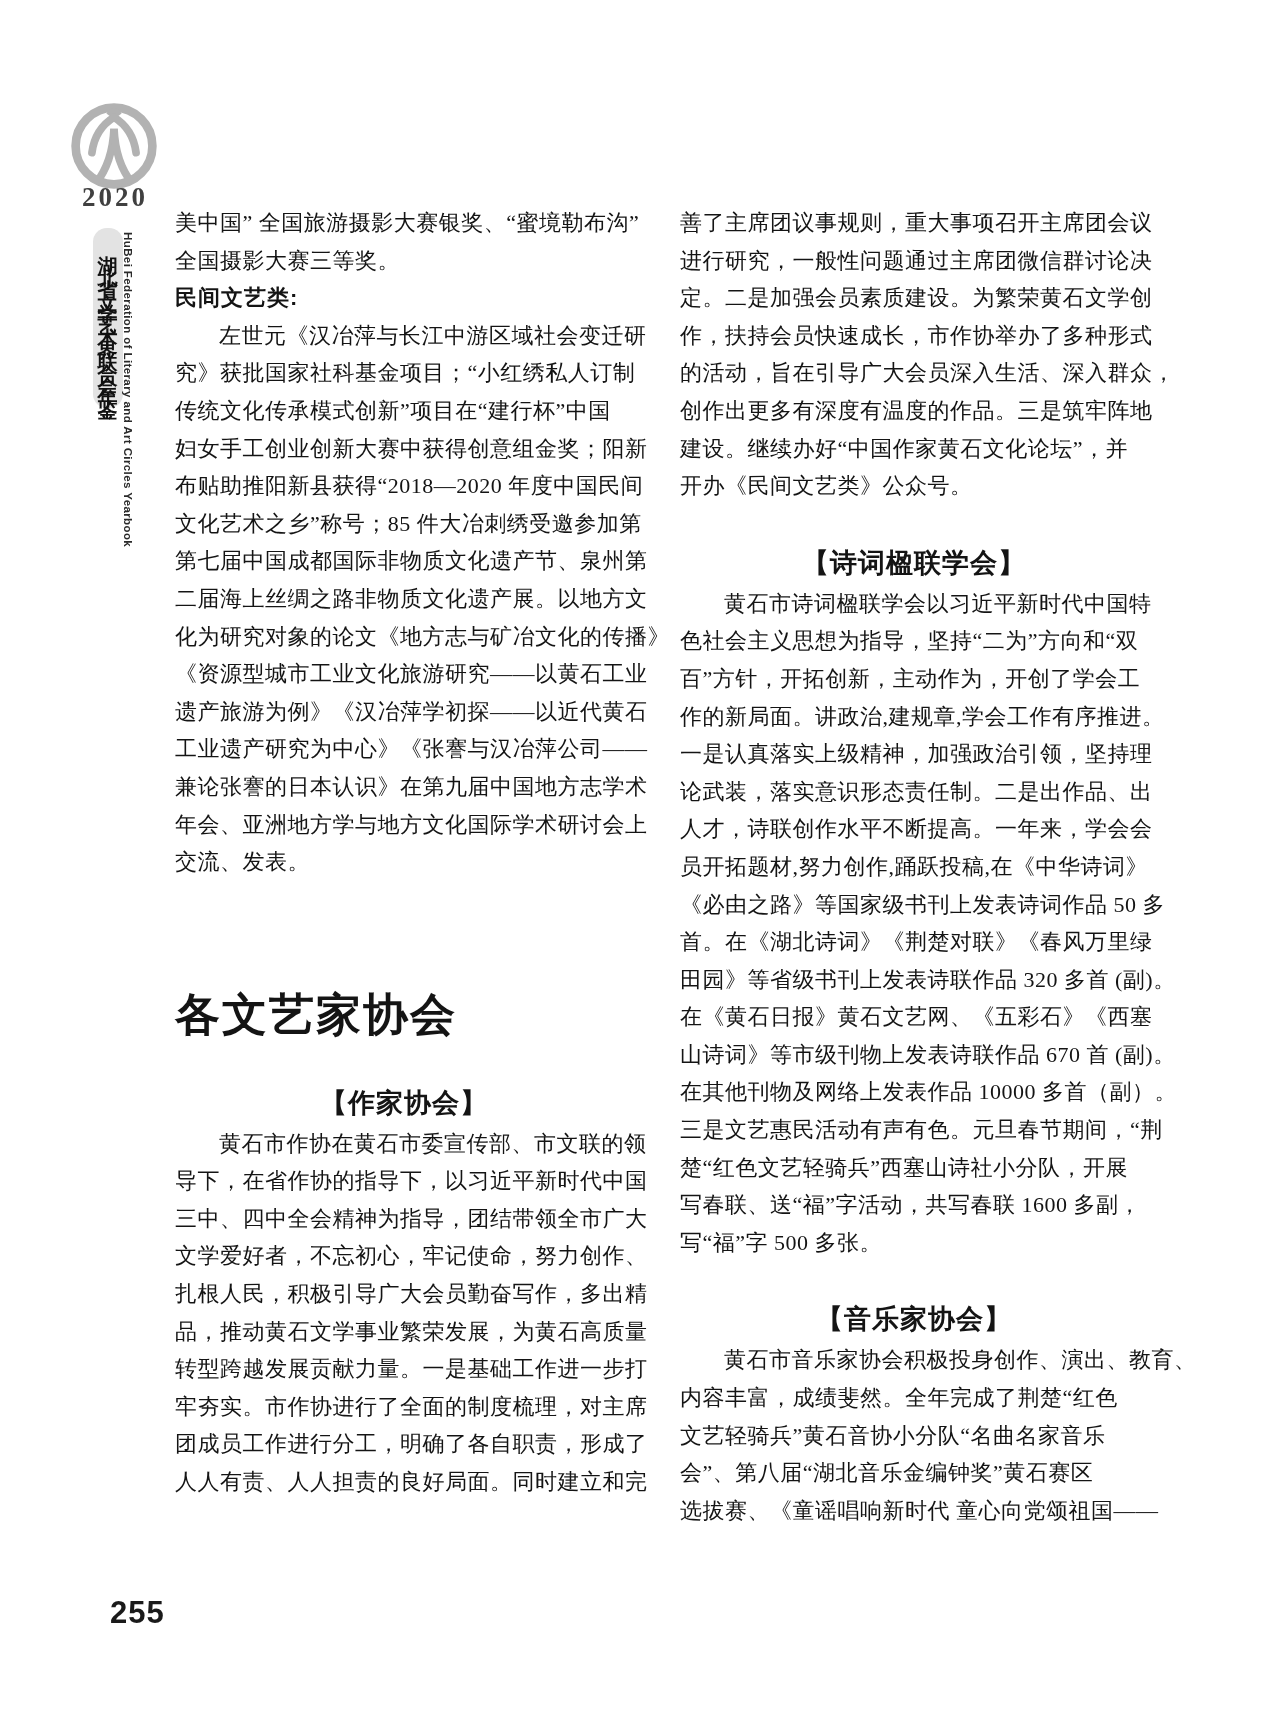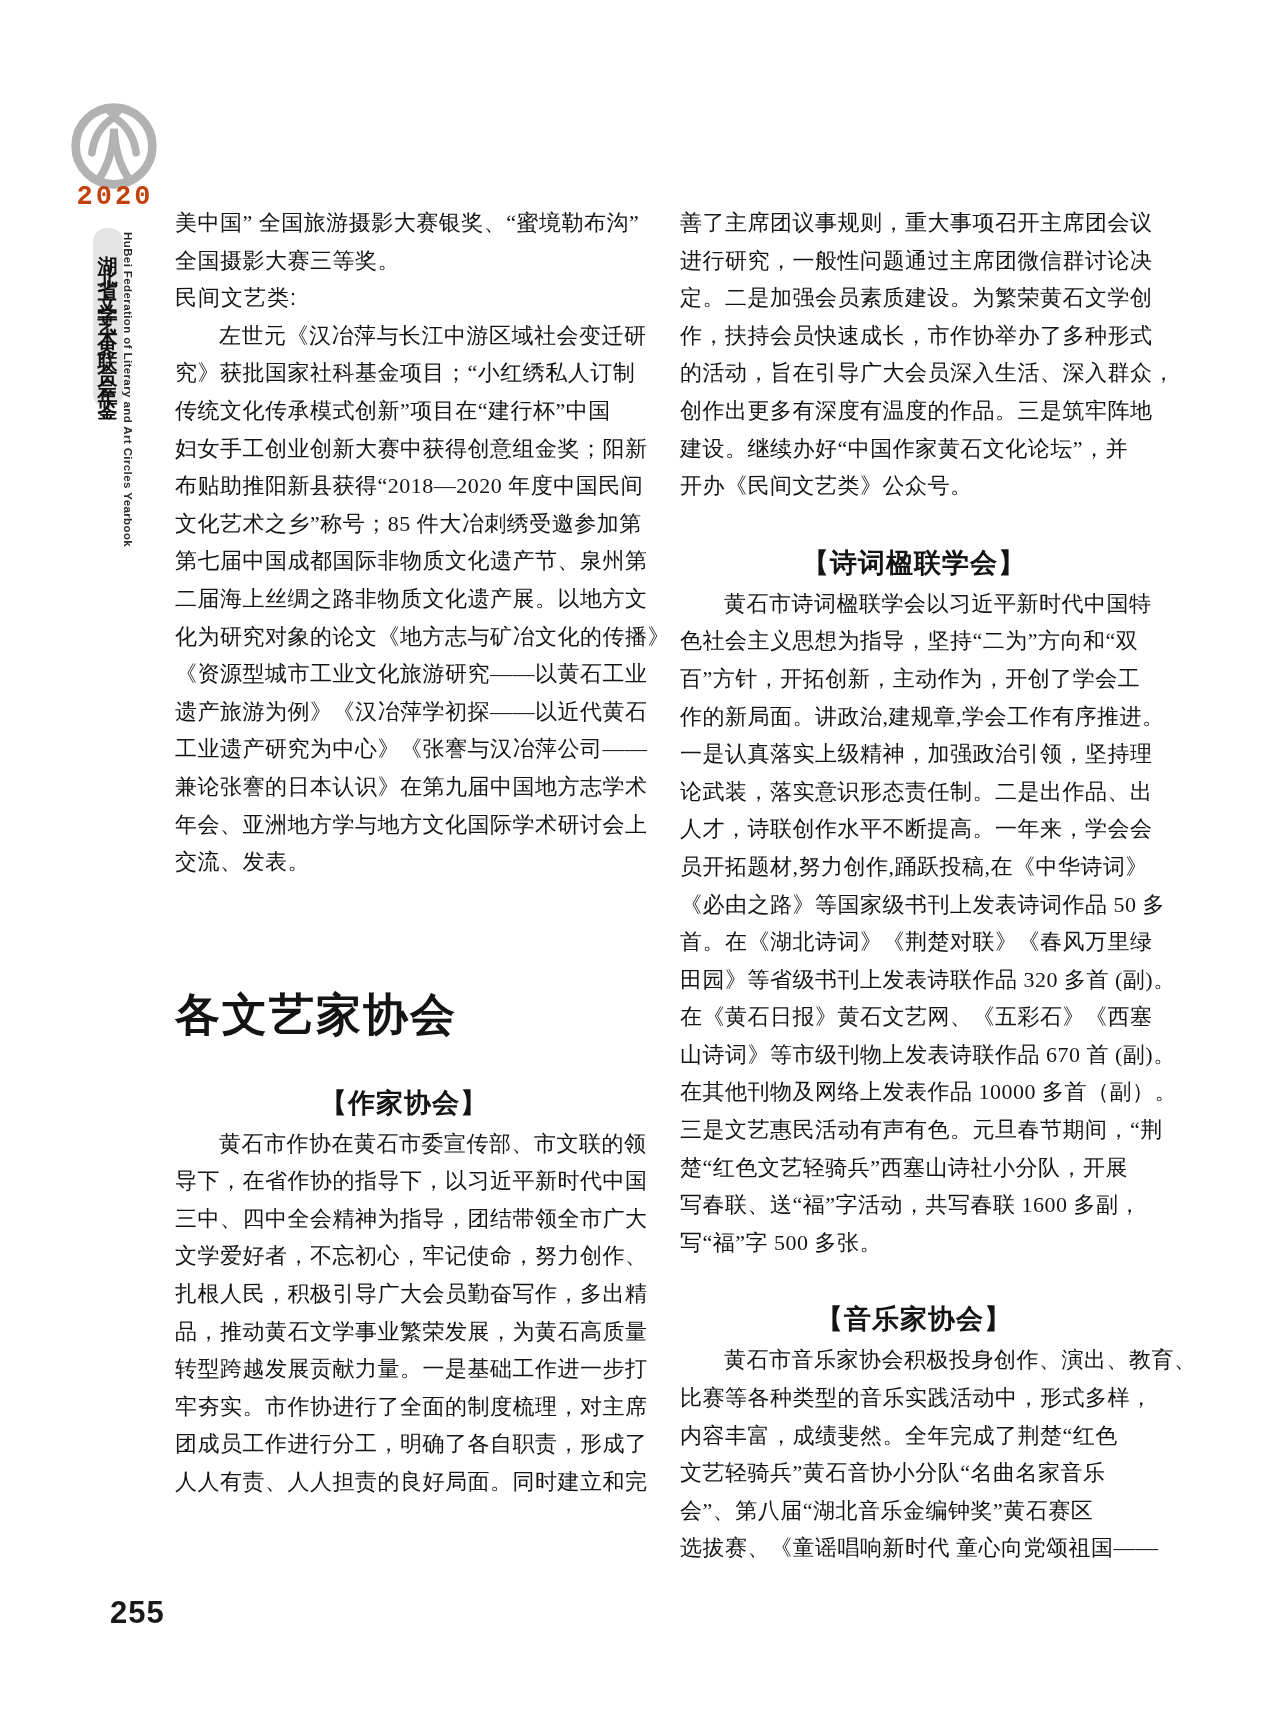--- a/index.html
+++ b/index.html
@@ -5,22 +5,22 @@
   html,body{margin:0;padding:0;}
   body{
     width:1276px;height:1719px;position:relative;background:#ffffff;
     font-family:"Liberation Serif","DejaVu Serif",serif;color:#141414;
     overflow:hidden;
   }
   
   .logo-wrap{position:absolute;left:66px;top:98px;width:96px;height:96px;}
   .year{
     position:absolute;left:74px;top:182px;width:82px;text-align:center;
-    font-family:Liberation Mono, monospace;
-    font-weight:bold;font-size:27px;letter-spacing:3px;color:#c2410c;
+    font-family:Liberation Serif, serif;
+    font-weight:bold;font-size:27px;letter-spacing:3px;color:#404040;
   }
   .v-pill{
     position:absolute;left:93px;top:228px;
     background:#e3e3e3;border-radius:14px;
     writing-mode:vertical-rl;text-orientation:upright;
     font-family:"Liberation Sans","DejaVu Sans",sans-serif;
     font-weight:bold;font-size:20px;line-height:26px;
     letter-spacing:12px;padding:12px 2px;color:#111;
   }
   .v-en{
@@ -36,21 +36,21 @@
     font-weight:bold;font-size:31px;color:#1a1a1a;letter-spacing:1px;
   }
   
   .col{position:absolute;top:204px;}
   .col-left{left:175px;width:458px;}
   .col-right{left:680px;width:468px;}
   .ln{font-size:22px;line-height:37.6px;letter-spacing:0.5px;white-space:nowrap;}
   .ln-indent{text-indent:44px;}
   .ln-label{
     font-family:"Liberation Sans","DejaVu Sans",sans-serif;
-    font-weight:normal;letter-spacing:1px;
+    font-weight:bold;letter-spacing:1px;
   }
   .ln-chapter{
     font-family:Liberation Mono, monospace;
     font-weight:bold;font-size:45px;line-height:52px;letter-spacing:2px;
     margin-top:112px;margin-bottom:6px;white-space:nowrap;
   }
   .ln-section{
     font-family:"Liberation Sans","DejaVu Sans",sans-serif;
     font-weight:bold;font-size:27px;line-height:40px;letter-spacing:1px;
     margin-top:38px;margin-bottom:2px;white-space:nowrap;text-align:center;
@@ -192,21 +192,20 @@
     <div class="ln ln-body">楚“红色文艺轻骑兵”西塞山诗社小分队，开展</div>
 
     <div class="ln ln-body">写春联、送“福”字活动，共写春联 1600 多副，</div>
 
     <div class="ln ln-body">写“福”字 500 多张。</div>
 
     <div class="ln ln-section">【音乐家协会】</div>
 
     <div class="ln ln-indent">黄石市音乐家协会积极投身创作、演出、教育、</div>
 
-    <div class="ln ln-body">比赛等各种类型的音乐实践活动中，形式多样，</div>
 
     <div class="ln ln-body">内容丰富，成绩斐然。全年完成了荆楚“红色</div>
 
     <div class="ln ln-body">文艺轻骑兵”黄石音协小分队“名曲名家音乐</div>
 
     <div class="ln ln-body">会”、第八届“湖北音乐金编钟奖”黄石赛区</div>
 
     <div class="ln ln-body">选拔赛、《童谣唱响新时代 童心向党颂祖国——</div>
   </div>
 

